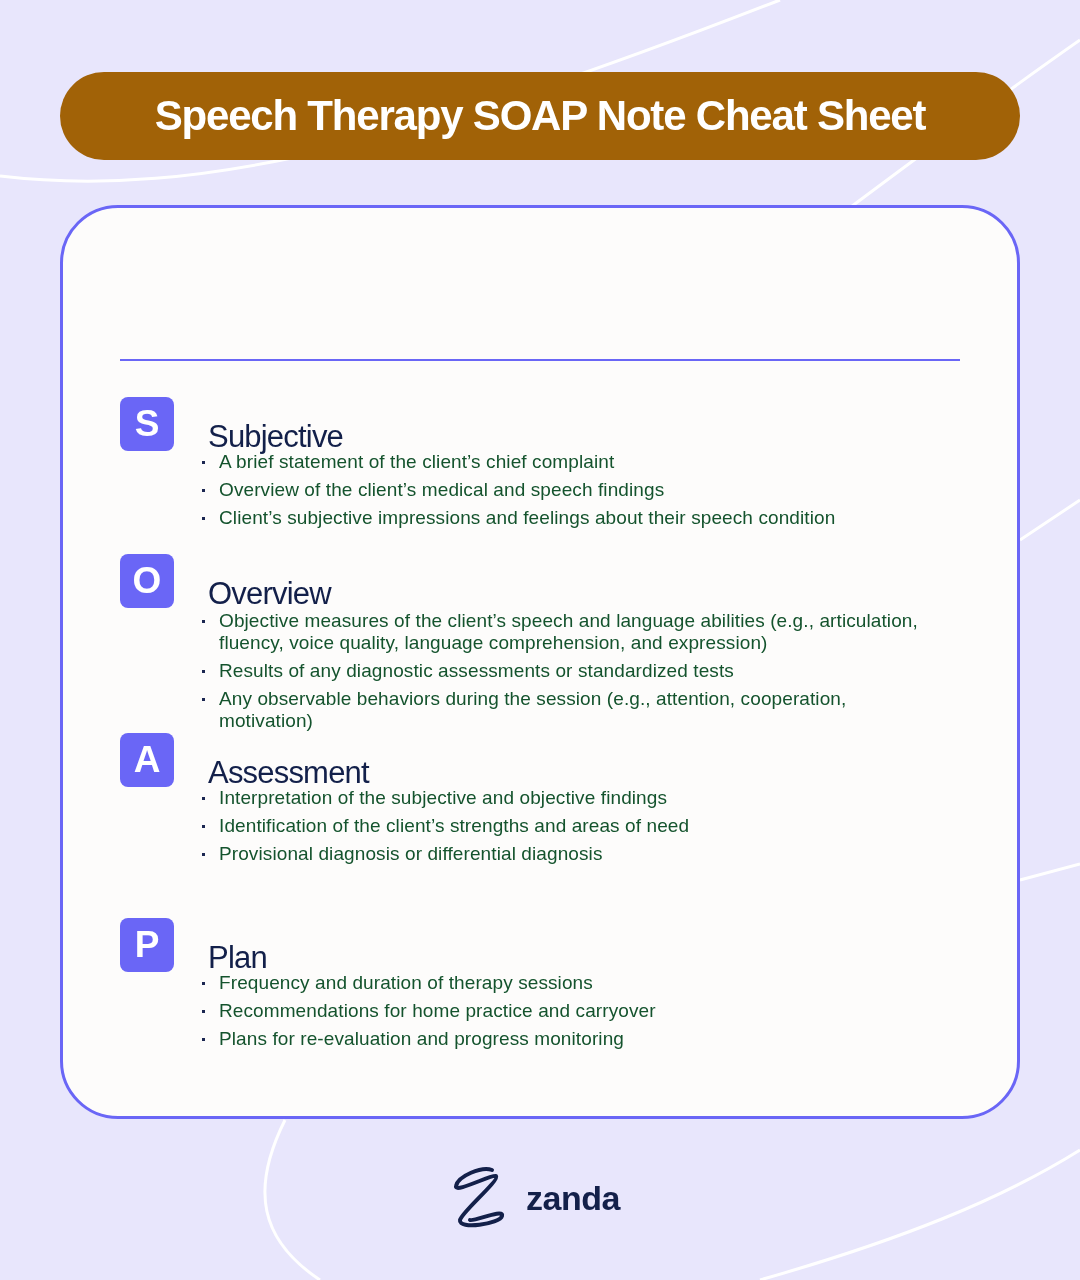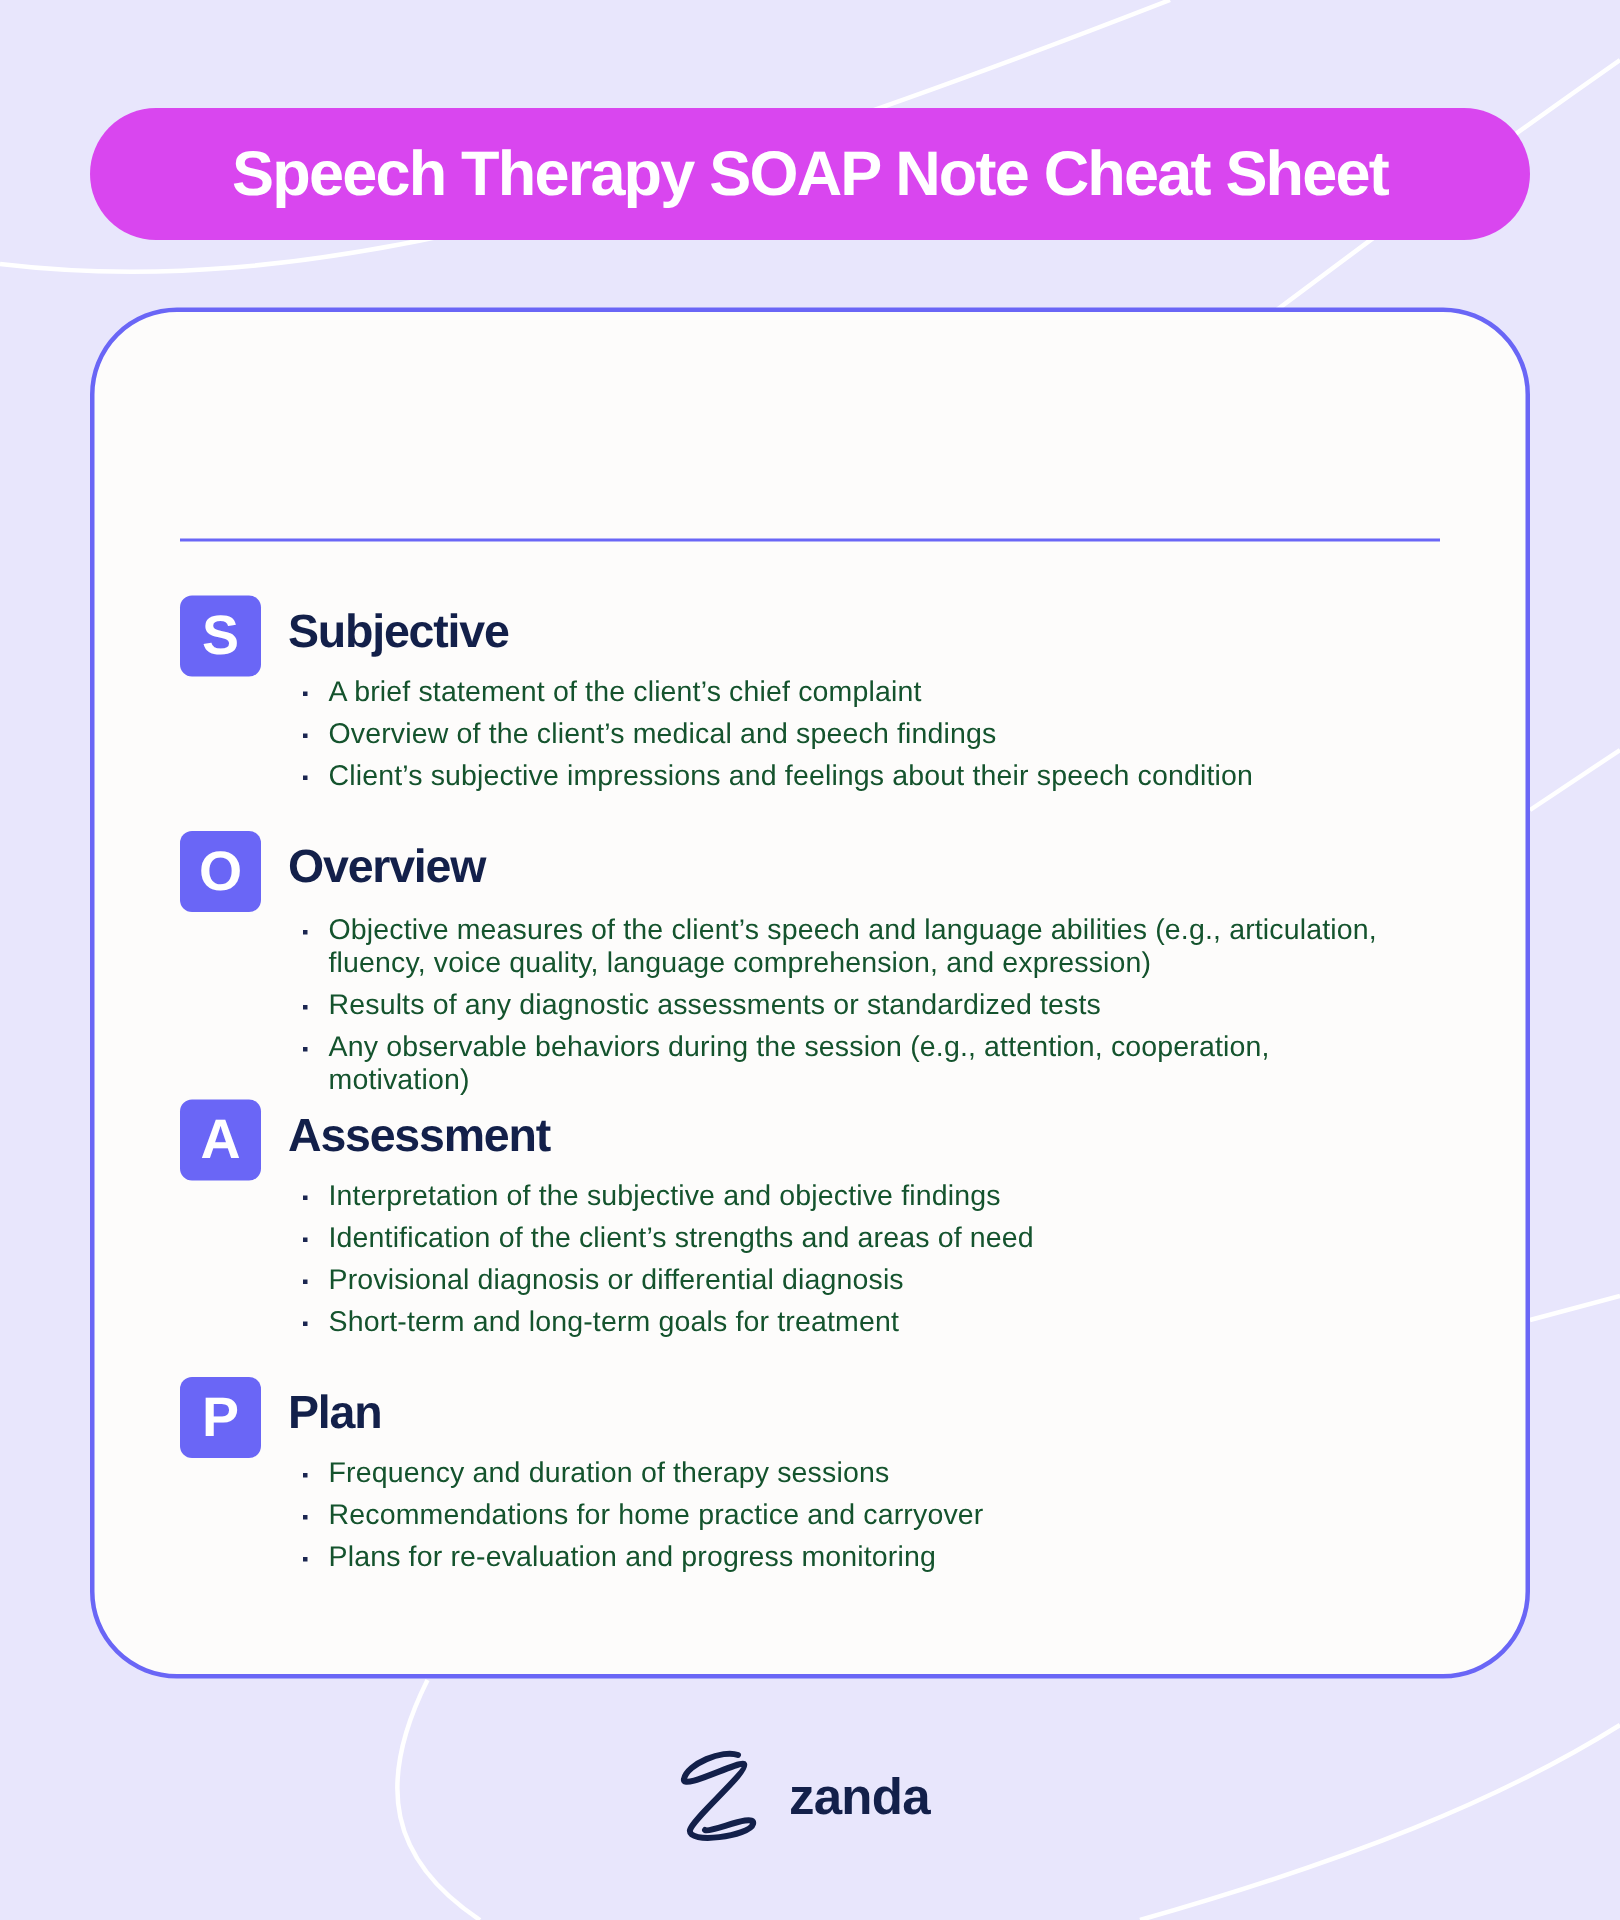--- a/index.html
+++ b/index.html
@@ -5,21 +5,21 @@
   html, body { margin:0; padding:0; }
   body {
     width:1080px; height:1280px; position:relative; overflow:hidden;
     background:#e8e6fc;
     font-family:"Liberation Sans", sans-serif;
     color:#13204a;
   }
   .bg-lines { position:absolute; left:0; top:0; width:1080px; height:1280px; pointer-events:none; }
   .title-pill {
     position:absolute; left:60px; top:72px; width:960px; height:88px;
-    background:#d946ef; border-radius:44px;
+    background:#a16207; border-radius:44px;
     display:flex; align-items:center; justify-content:center;
   }
   .title-pill h1 {
     margin:0; color:#fff; font-size:42px; font-weight:bold; letter-spacing:-1.2px;
   }
   .card {
     position:absolute; left:60px; top:205px; width:954px; height:908px;
     background:#fdfcfb; border:3px solid #6a66f6; border-radius:58px;
   }
   .intro {
@@ -29,22 +29,22 @@
   .divider {
     position:absolute; left:57px; top:151px; width:840px; height:2px; background:#6a66f6;
   }
   .section { position:absolute; left:57px; width:840px; }
   .letter {
     position:absolute; left:0; top:0; width:54px; height:54px;
     background:#6a66f6; border-radius:8px; color:#fff;
     font-size:37px; font-weight:bold; display:flex; align-items:center; justify-content:center;
   }
   .sec-title {
-    position:absolute; left:72px; top:6px; margin:0;
-    font-size:31px; font-weight:bold; letter-spacing:-0.8px; color:#13204a;
+    position:absolute; left:72px; top:6px; margin:16px;
+    font-size:31px; font-weight:normal; letter-spacing:-0.8px; color:#13204a;
   }
   .bullets { position:absolute; left:82px; top:54px; margin:0; padding:0; list-style:none; width:740px; }
   .bullets li {
     position:relative; padding-left:17px; font-size:19px; line-height:22px; color:#14532d;
     margin-bottom:6px; letter-spacing:0.1px;
   }
   .bullets li::before {
     content:""; position:absolute; left:0; top:10px; width:3px; height:3px; background:#1b2650;
   }
   .logo {
@@ -91,21 +91,20 @@
     </ul>
   </div>
 
   <div class="section" style="top:525px;">
     <div class="letter">A</div>
     <h2 class="sec-title">Assessment</h2>
     <ul class="bullets">
       <li>Interpretation of the subjective and objective findings</li>
       <li>Identification of the client’s strengths and areas of need</li>
       <li>Provisional diagnosis or differential diagnosis</li>
-      <li>Short-term and long-term goals for treatment</li>
     </ul>
   </div>
 
   <div class="section" style="top:710px;">
     <div class="letter">P</div>
     <h2 class="sec-title">Plan</h2>
     <ul class="bullets">
       <li>Frequency and duration of therapy sessions</li>
       <li>Recommendations for home practice and carryover</li>
       <li>Plans for re-evaluation and progress monitoring</li>

